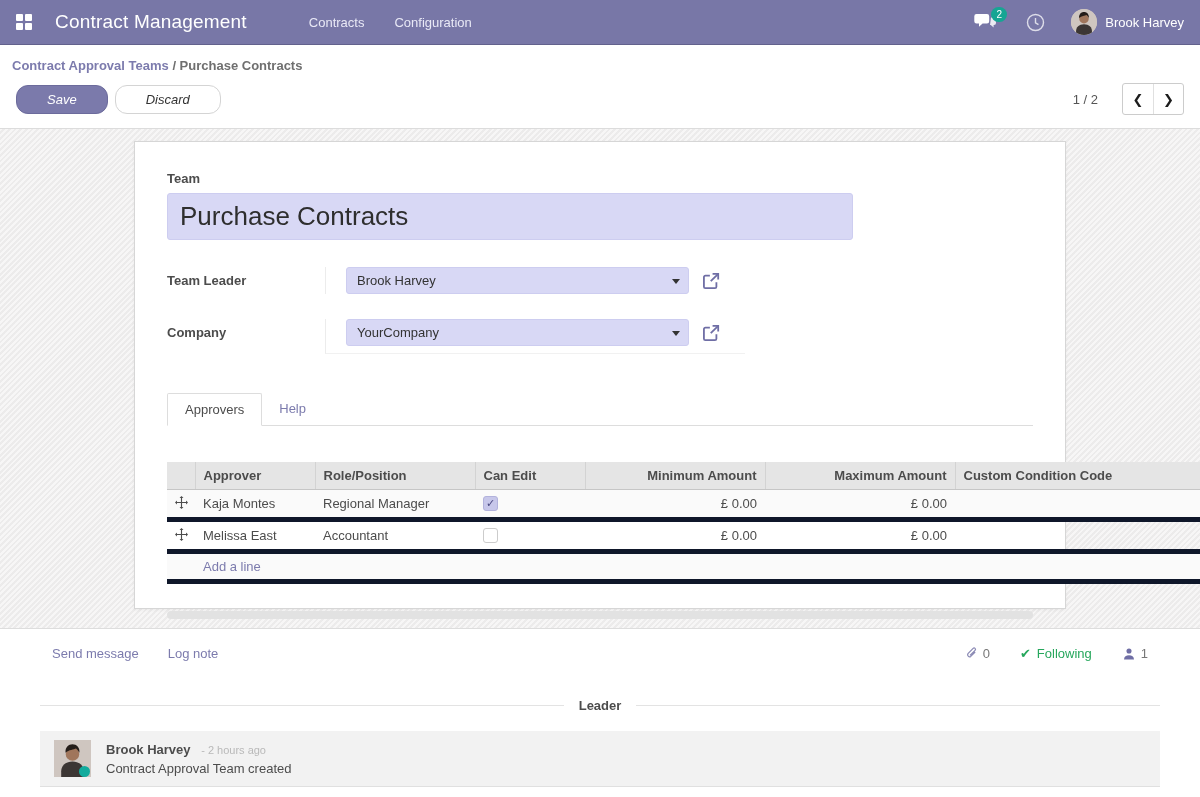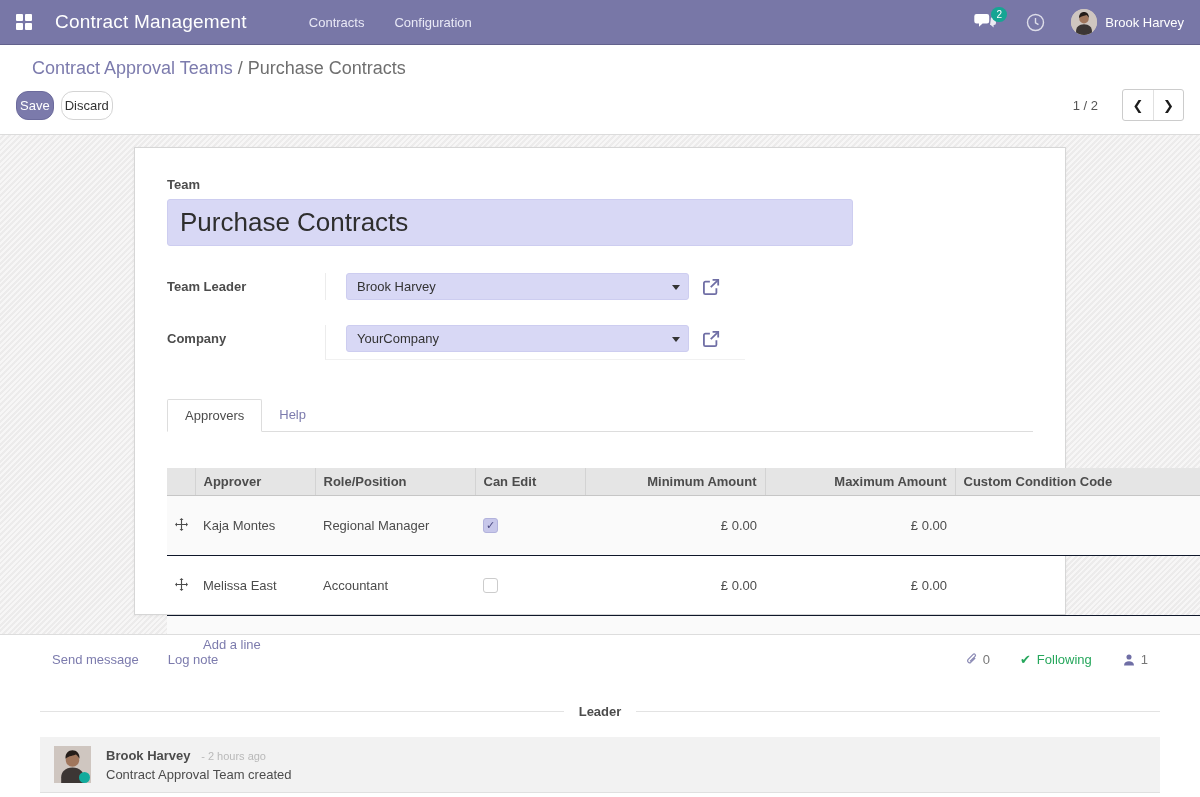--- a/index.html
+++ b/index.html
@@ -28,26 +28,26 @@
     background:#16a593; color:#fff; border-radius:8px; font-size:10px;
     display:flex; align-items:center; justify-content:center; padding:0 4px;
   }
   .clock-icon{ margin-left:28px; cursor:pointer; opacity:.75; }
   .user-block{ display:flex; align-items:center; margin-left:26px; cursor:pointer; }
   .avatar-sm{ width:26px; height:26px; border-radius:50%; overflow:hidden; background:#cfc6c0; }
   .user-name{ font-size:13px; margin-left:8px; }
 
   
   .control-panel{ background:#fff; border-bottom:1px solid #dcdcdc; }
-  .breadcrumb{ padding:13px 32px 0; font-size:18px; }
+  .breadcrumb{ padding:13px 12px 0; font-size:13px;font-weight:bold; }
   .breadcrumb .bc-link{ color:#7c7bad; }
   .breadcrumb .bc-sep, .breadcrumb .bc-current{ color:#6f6f6f; }
   .cp-row{ display:flex; align-items:center; padding:10px 16px 13px; }
-  .btn{ font-size:13px; border-radius:12px; padding:6px 3px; cursor:pointer;
-        font-family:inherit; }
+  .btn{ font-size:13px; border-radius:12px; padding:6px 30px; cursor:pointer;
+        font-family:inherit;font-style:italic; }
   .btn-save{ background:#7b7aab; color:#fff; border:1px solid #6c6b9c; }
   .btn-discard{ background:#fff; color:#333; border:1px solid #d4d4d4; margin-left:7px; }
   .pager{ margin-left:auto; display:flex; align-items:center;text-align:right; }
   .pager-count{ font-size:13px; color:#555; margin-right:24px; }
   .pager-btns{ display:flex; border:1px solid #ccc; border-radius:3px; overflow:hidden; background:#fff; }
   .pager-btn{ width:30px; height:30px; display:flex; align-items:center; justify-content:center;
     font-size:13px; color:#1c1c1c; cursor:pointer; font-weight:bold; }
   .pager-btn + .pager-btn{ border-left:1px solid #e0e0e0; }
 
   
@@ -88,21 +88,21 @@
   .tab.inactive{ color:#7c7bad; }
 
   
   table.o-list{ margin-top:36px; width:100%; border-collapse:collapse; table-layout:fixed; font-size:13px; }
   table.o-list thead th{
     background:#e5e5e5; color:#4c4c4c; font-weight:bold; text-align:left;
     padding:6px 8px; border-bottom:1px solid #c6c6c6; border-left:1px solid #d3d3d3;
   }
   table.o-list thead th:first-child{ border-left:none; }
   table.o-list thead th.num{ text-align:right; }
-  table.o-list td{ padding:21px 8px; border-bottom:1px solid #0f172a; color:#4c4c4c;
+  table.o-list td{ padding:5px 8px; border-bottom:5px solid #0f172a; color:#4c4c4c;
     overflow:hidden; white-space:nowrap; }
   tr.data-row.odd{ background:#fafafa; }
   td.handle-cell{ text-align:center; cursor:grab; }
   td.num{ text-align:right; }
   .checkbox{
     width:15px; height:15px; border:1px solid #ccc; border-radius:3px; background:#fff;
     display:flex; align-items:center; justify-content:center; font-size:11px;
     color:transparent; cursor:pointer; line-height:1;
   }
   .checkbox.checked{ background:#c7c7ea; border-color:#b2b2dc; color:#4a4980; font-weight:bold; }

